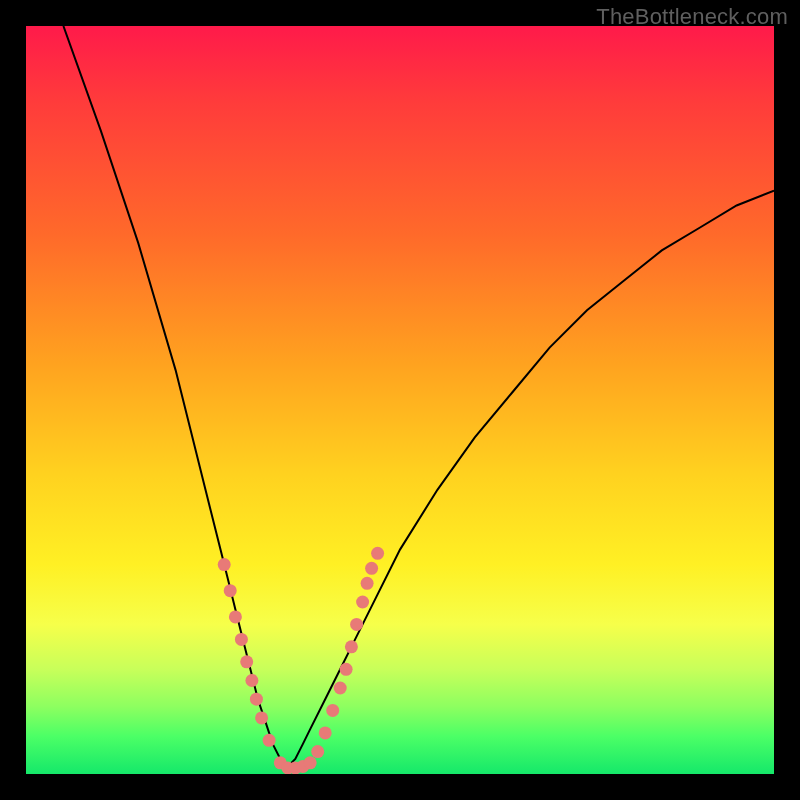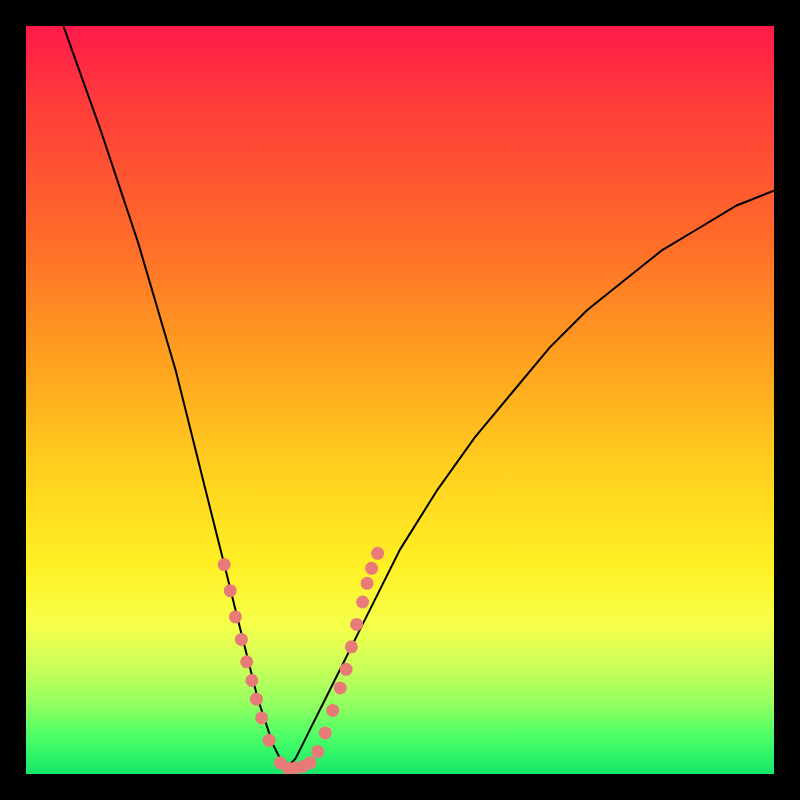--- a/index.html
+++ b/index.html
@@ -65,20 +65,21 @@
   .dot {
     fill: #e87a77;
     stroke: none;
   }
 </style>
 </head>
 <body>
 
 <div class="frame">
 
+  <div class="watermark">TheBottleneck.com</div>
 
   <div class="plot-area">
     <svg class="curves" viewBox="0 0 748 748" preserveAspectRatio="none">
       <path id="left-branch" class="curve" d="M37.4 0.0 L74.8 104.7 L112.2 216.9 L149.6 344.1 L164.6 403.9 L179.5 463.8 L194.5 523.6 L202.0 553.5 L209.4 583.4 L216.9 613.4 L224.4 643.3 L231.9 673.2 L239.4 695.6 L246.8 718.1 L254.3 733.0 L261.8 740.5"></path>
       <path id="right-branch" class="curve" d="M261.8 740.5 L269.3 733.0 L276.8 718.1 L284.2 703.1 L299.2 673.2 L314.2 643.3 L329.1 613.4 L344.1 583.4 L374.0 523.6 L411.4 463.8 L448.8 411.4 L486.2 366.5 L523.6 321.6 L561.0 284.2 L598.4 254.3 L635.8 224.4 L673.2 202.0 L710.6 179.5 L748.0 164.6"></path>
       <g id="dots">
           <circle cx="198.2" cy="538.6" r="6.5" class="dot"></circle>
           <circle cx="204.2" cy="564.7" r="6.5" class="dot"></circle>
           <circle cx="209.4" cy="590.9" r="6.5" class="dot"></circle>
           <circle cx="215.4" cy="613.4" r="6.5" class="dot"></circle>

